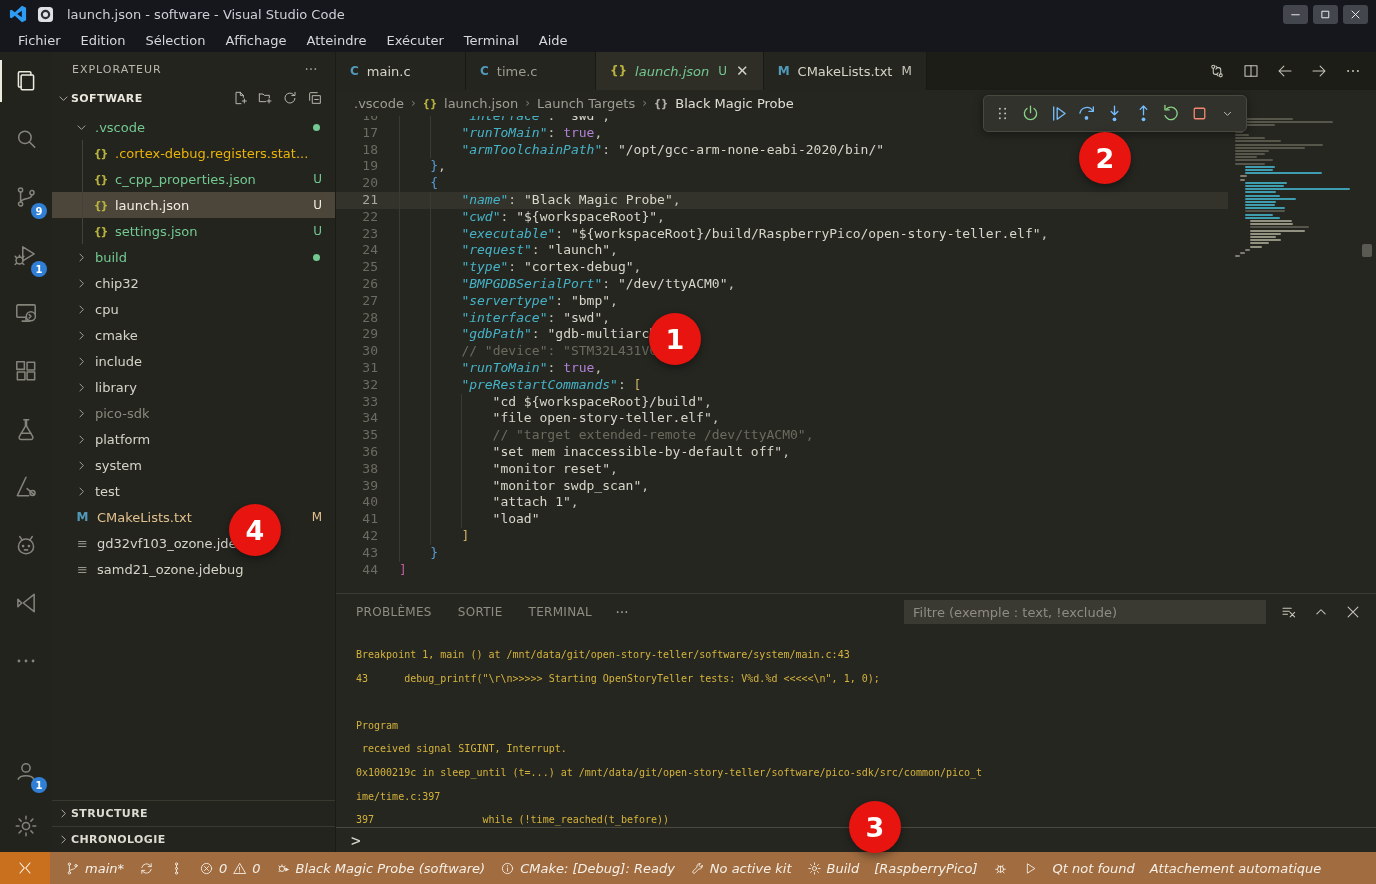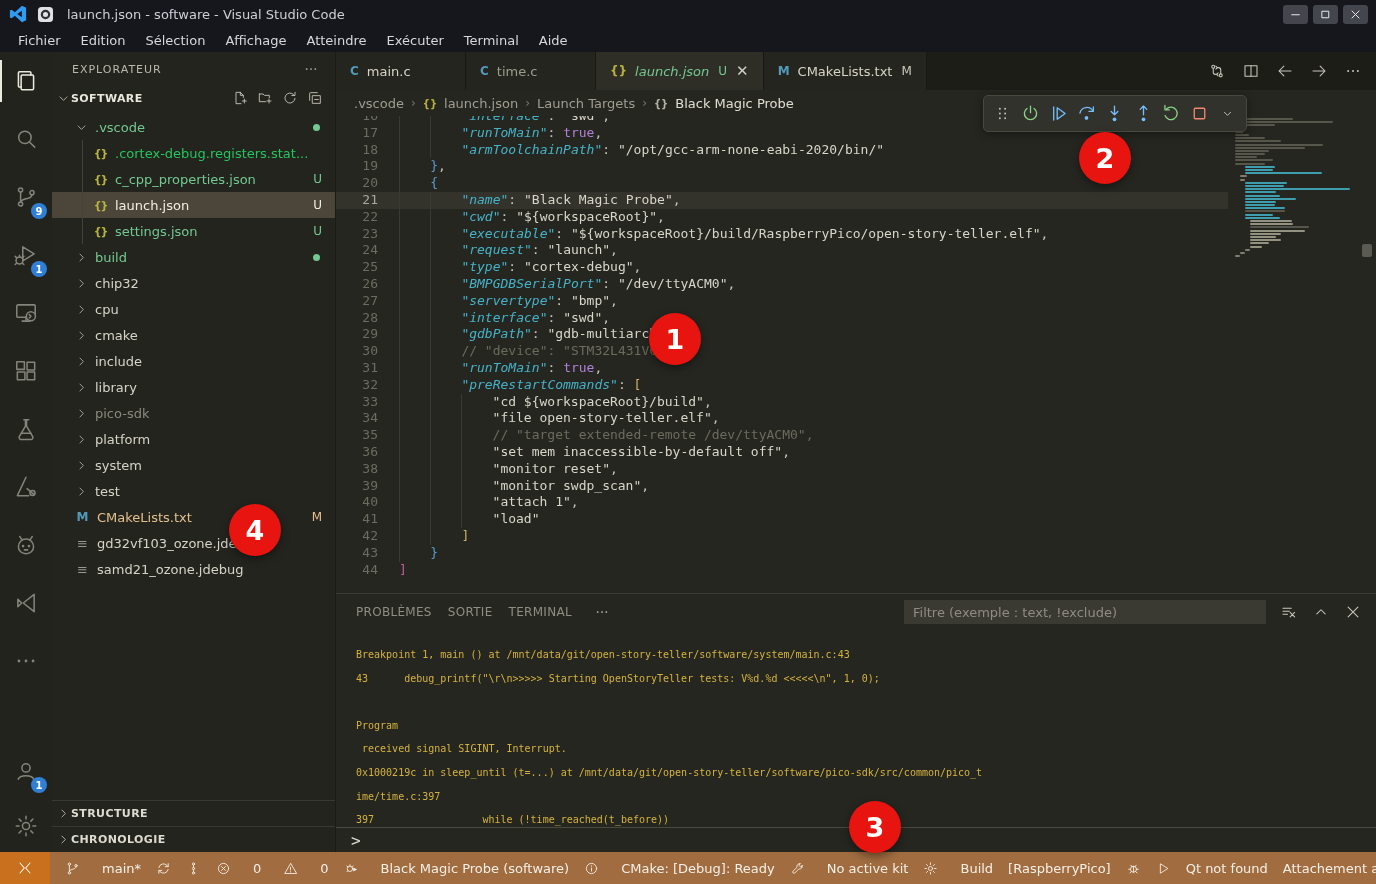--- a/index.html
+++ b/index.html
@@ -100,41 +100,41 @@
   .mm-bar{height:2px;margin-bottom:1.2px;border-radius:1px;}
   .vscroll{position:absolute;right:0;top:0;width:17px;bottom:0;}
   .vthumb{position:absolute;left:3px;top:128px;width:10px;height:13px;background:#5a5a52;border-radius:2px;}
 
   .addcfg{position:absolute;left:657px;top:410px;width:228px;height:34px;background:var(--button_bg,#8e8672);
           color:#f5f3ea;font-size:14px;border:none;font-family:inherit;cursor:pointer;}
 
   
   .panel{height:259px;border-top:1px solid #3c3c34;display:flex;flex-direction:column;background:#262621;flex:none;}
   .panel-row{height:36px;display:flex;align-items:center;padding:0 14px 0 20px;flex:none;}
-  .ptabs{display:flex;gap:16px;height:100%;}
+  .ptabs{display:flex;gap:26px;height:100%;}
   .ptab{font-size:12px;color:#8f8d81;letter-spacing:.3px;display:flex;align-items:center;border-bottom:1px solid transparent;}
   .ptab.active{color:#e8e6db;border-bottom-color:#c7c5ba;}
   .pmore{color:#c9c7bb;margin-left:22px;display:flex;align-items:center;}
   .pmore svg{width:16px;height:16px;}
   .filter{margin-left:auto;}
   .filter input{width:362px;height:24px;background:#3a3a33;border:none;color:#d6d4c8;font-size:13px;padding:0 9px;font-family:inherit;outline:none;}
   .filter input::placeholder{color:#8f8d82;}
   .panel-actions{display:flex;gap:14px;color:#c9c7bb;margin-left:14px;}
   .panel-actions .ic svg{width:18px;height:18px;}
   .console{flex:1;padding:13px 0 0 20px;font-family:"DejaVu Sans Mono",monospace;font-size:10px;line-height:23.6px;
            color:var(--console_gold,#d4b33c);white-space:pre;overflow:hidden;}
   .console-input{height:25px;border-top:1px solid #4a4940;display:flex;align-items:center;padding-left:15px;
                  color:#d8d6ca;font-size:16px;font-family:"DejaVu Sans Mono",monospace;flex:none;}
 
   
   .statusbar{position:absolute;left:0;right:0;bottom:0;height:32px;background:var(--status_bg,#a06c40);display:flex;align-items:center;
              color:#f6f0e7;font-size:13px;overflow:hidden;white-space:nowrap;}
   .sb-remote{width:50px;height:100%;background:var(--status_remote_bg,#c8701d);display:flex;align-items:center;justify-content:center;flex:none;color:#fdf9f2;}
   .sb-remote svg{width:16px;height:16px;stroke-width:1.6;}
-  .sb-item{display:flex;gap:22px;margin-left:15px;flex:none;}
+  .sb-item{display:flex;gap:5px;margin-left:15px;flex:none;font-style:italic;}
   .sb-item .ic svg{width:15px;height:15px;}
 
   
   .debug-toolbar{position:absolute;left:983px;top:95px;width:264px;height:37px;background:#32322c;border:1px solid #48483f;
                  border-radius:5px;display:flex;align-items:center;gap:1px;padding:0 5px;box-shadow:0 2px 8px rgba(0,0,0,.45);z-index:40;}
   .dtb-btn{width:28px;height:28px;display:flex;align-items:center;justify-content:center;background:none;border:none;padding:0;}
   .dtb-btn svg{width:21px;height:21px;stroke-width:1.5;}
   .c-green{color:var(--dbg_green,#89d185);} .c-blue{color:var(--dbg_blue,#75beff);}
   .c-red{color:var(--dbg_red,#f48771);} .c-gray{color:#c5c3b8;}
   .dtb-btn.sm svg{width:15px;height:15px;}
@@ -368,21 +368,21 @@
             <span class="chev ic">
               <svg viewBox="0 0 24 24">
                 <path d="M6.5 9.5 12 15l5.5-5.5"></path>
               </svg>
             </span>
             <span class="tlabel" style="color:#73c991">.vscode</span>
             <span class="tdot"></span>
           </div>
           <div class="trow child" style="padding-left:40px">
             <span class="fi fi-json">{}</span>
-            <span class="tlabel" style="color:#22c55e">.cortex-debug.registers.stat...</span>
+            <span class="tlabel" style="color:#eab308">.cortex-debug.registers.stat...</span>
           </div>
           <div class="trow child" style="padding-left:40px">
             <span class="fi fi-json">{}</span>
             <span class="tlabel" style="color:#73c991">c_cpp_properties.json</span>
             <span class="tbadge" style="color:#73c991">U</span>
           </div>
           <div class="trow selected child" style="padding-left:40px">
             <span class="fi fi-json">{}</span>
             <span class="tlabel" style="color:#f0eee4">launch.json</span>
             <span class="tbadge" style="color:#f0eee4">U</span>

